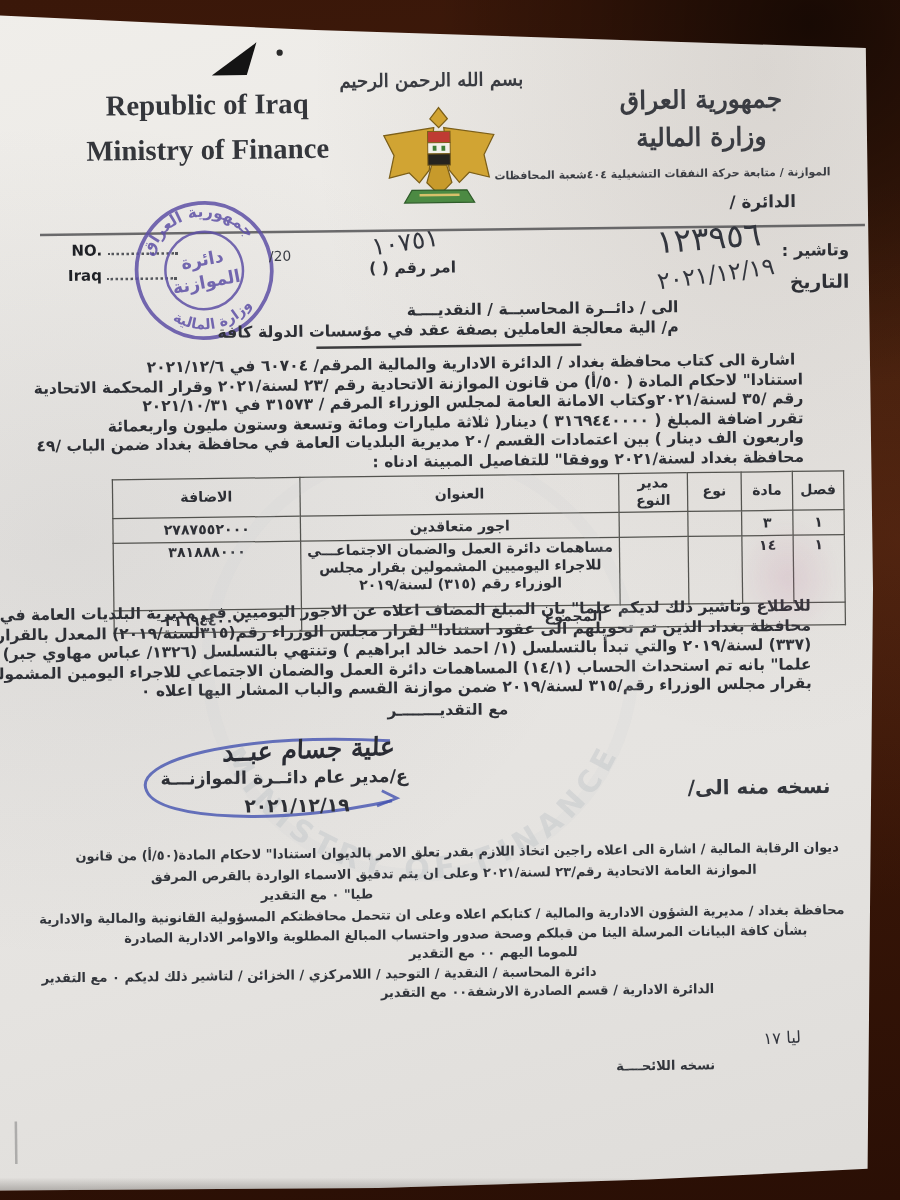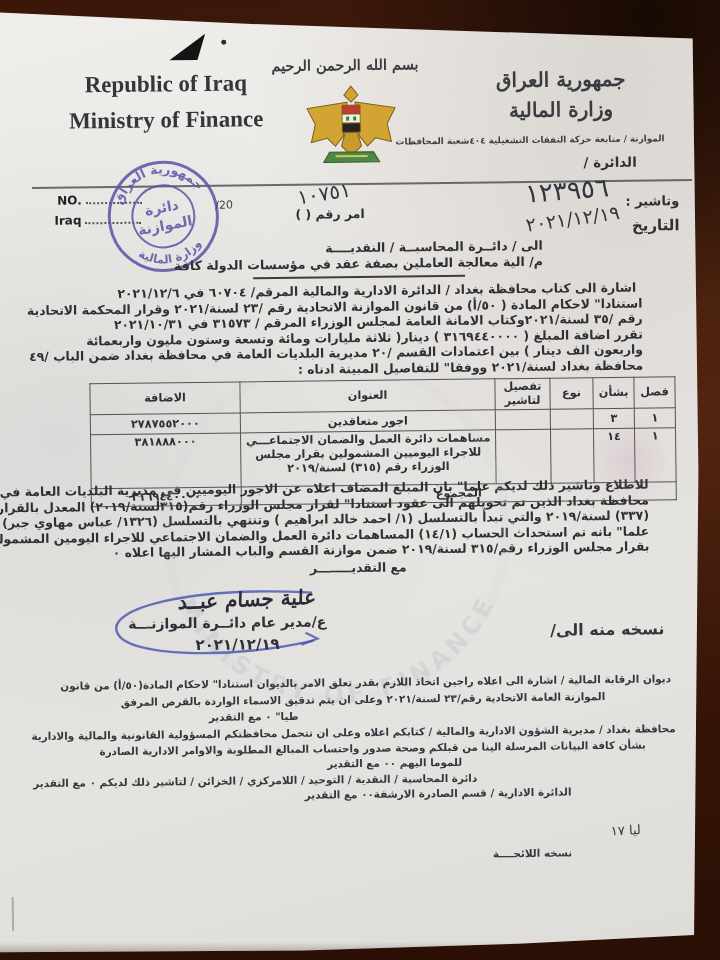--- a/index.html
+++ b/index.html
@@ -136,23 +136,23 @@
           <col style="width:41px">
           <col style="width:41px">
           <col style="width:43px">
           <col style="width:55px">
           <col style="width:255px">
           <col style="width:150px">
         </colgroup>
     <tbody>
           <tr>
       <td>فصل</td>
-      <td>بشأن</td>
+      <td>مادة</td>
       <td>نوع</td>
-      <td>تفصيل لتاشير</td>
+      <td>مدير النوع</td>
       <td>العنوان</td>
       <td>الاضافة</td>
     </tr>
     <tr style="height:20px">
       <td>١</td>
       <td>٣</td>
       <td></td>
       <td></td>
       <td class="title-cell">اجور متعاقدين</td>
       <td class="num-cell">٢٧٨٧٥٥٢٠٠٠</td>

